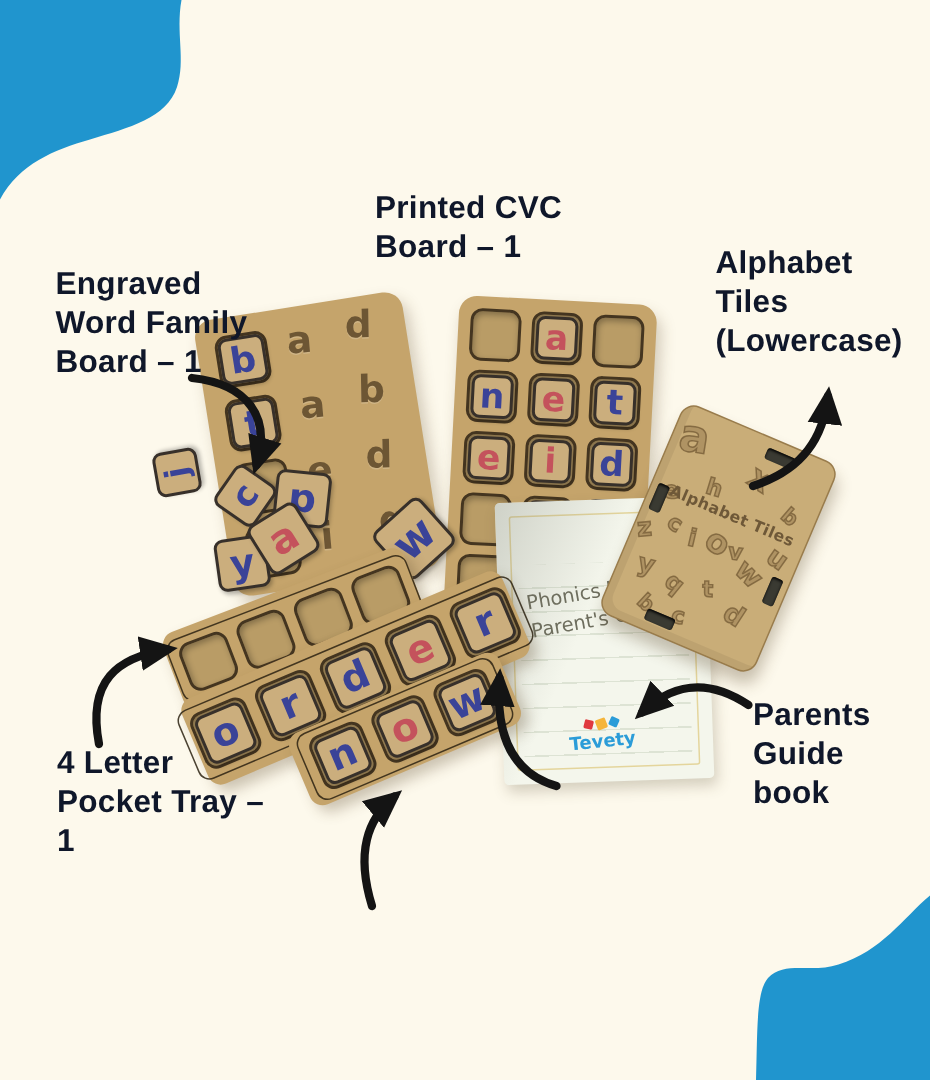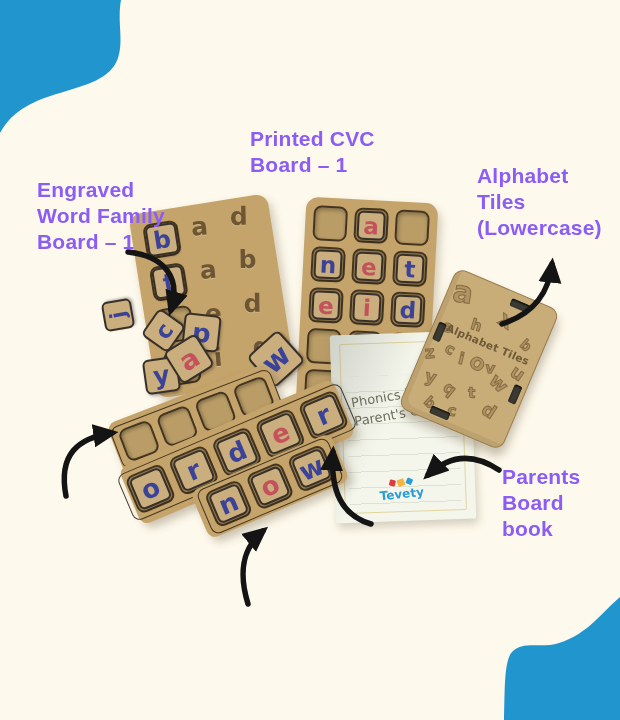--- a/index.html
+++ b/index.html
@@ -4,21 +4,21 @@
 <style>
   html,body{margin:0;padding:0;}
   .canvas{
     position:relative;width:620px;height:720px;overflow:hidden;
     background:#fdf9ec;font-family:"Liberation Sans",sans-serif;
   }
   
   .blob-svg{position:absolute;left:0;top:0;z-index:0;}
   
   .callout{
-    position:absolute;z-index:20;color:#8b5cf6;font-weight:700;
+    position:absolute;z-index:20;color:#0f172a;font-weight:700;
     font-size:21px;line-height:26px;white-space:pre-line;letter-spacing:.2px;
   }
   .lbl-cvc{left:250px;top:126px;}
   .lbl-engraved{left:37px;top:177px;}
   .lbl-alphabet{left:477px;top:163px;}
   .lbl-tray4{left:38px;top:496px;}
   .lbl-tray5{left:322px;top:521px;}
   .lbl-tray3{left:197px;top:606px;}
   .lbl-guide{left:502px;top:464px;}
   
@@ -302,17 +302,20 @@
   </svg>
 
   <div class="callout lbl-cvc" data-bind="labels.printed_cvc">Printed CVC
 Board – 1</div>
   <div class="callout lbl-engraved" data-bind="labels.engraved_board">Engraved
 Word Family
 Board – 1</div>
   <div class="callout lbl-alphabet" data-bind="labels.alphabet_tiles">Alphabet
 Tiles
 (Lowercase)</div>
+  <div class="callout lbl-tray4" data-bind="labels.tray_4">4 Letter
+Pocket Tray –
+1</div>
   <div class="callout lbl-guide" data-bind="labels.parents_guide">Parents
-Board
+Guide
 book</div>
 
 </div>
 
 </body></html>

